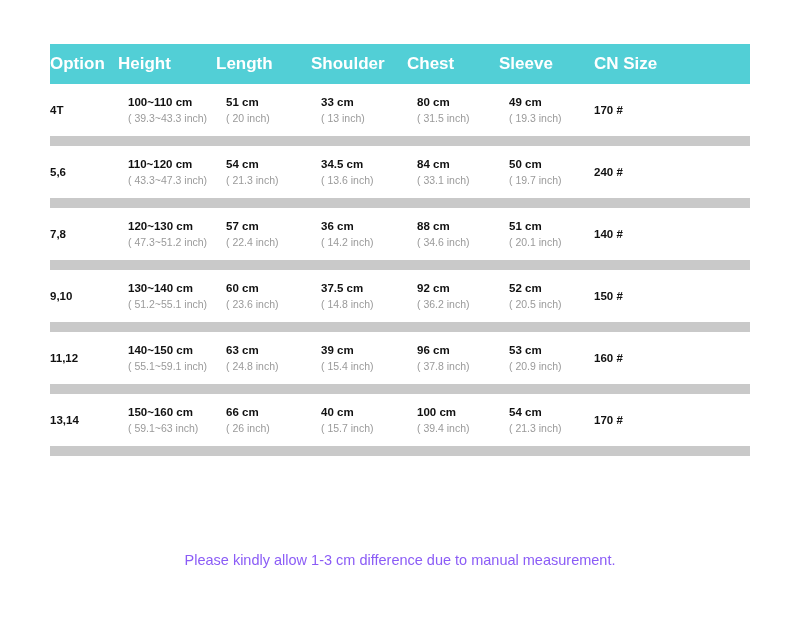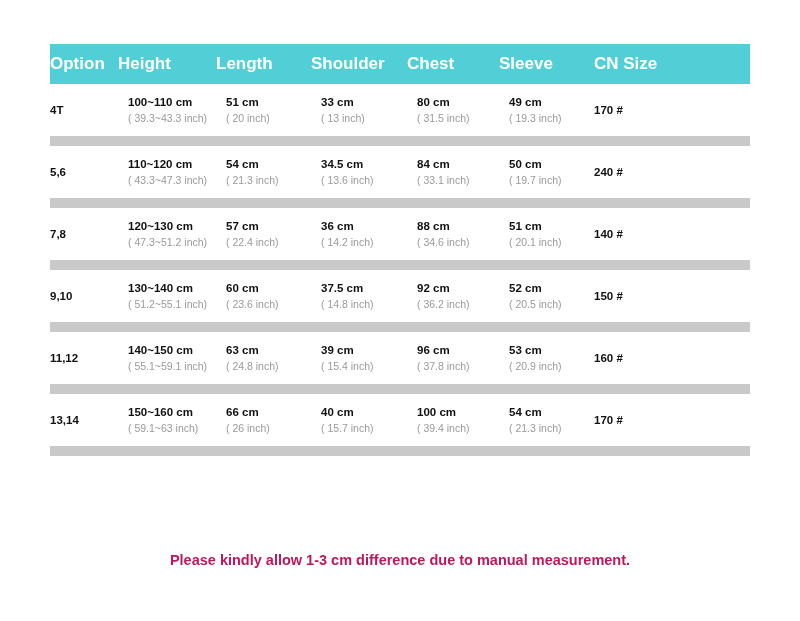--- a/index.html
+++ b/index.html
@@ -91,22 +91,21 @@
     color: #111111;
   }
 
   .note-1 {
     position: absolute;
     left: 0;
     right: 0;
     top: 552px;
     text-align: center;
     font-size: 14.5px;
-    color: #be185d;
-    font-weight: bold;
+    color: #8b5cf6;
   }
   .note-2 {
     position: absolute;
     left: 10px;
     top: 592px;
     width: 780px;
     font-size: 14.5px;
     color: #111111;
     display: flex;
     align-items: flex-start;

